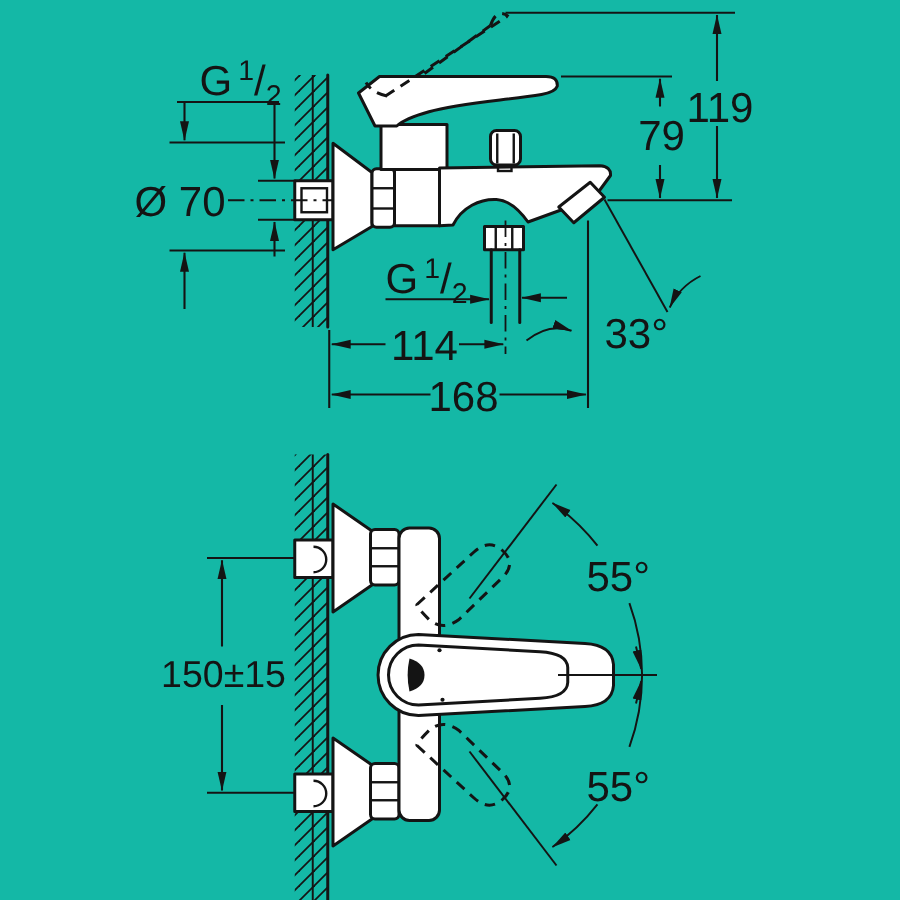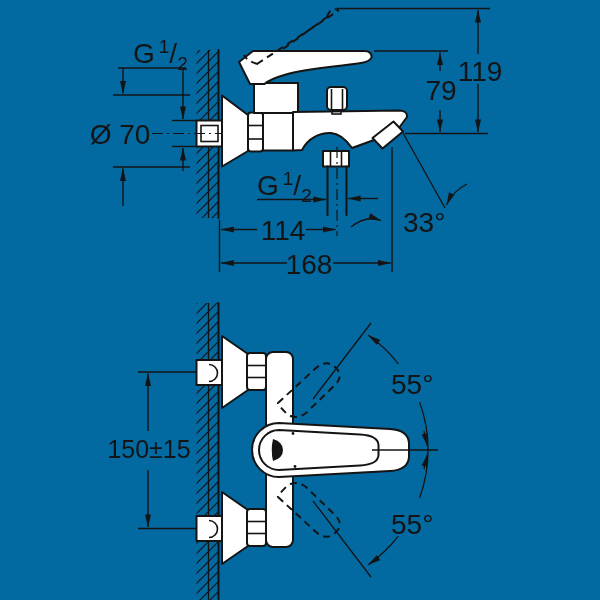--- a/index.html
+++ b/index.html
@@ -1,16 +1,16 @@
 <!DOCTYPE html>
 <html><head>
 <meta charset="utf-8">
 <style>
   html,body{margin:0;padding:0;background:#ffffff;}
-  #stage{position:relative;width:600px;height:600px;background:#0369a1;overflow:hidden;}
+  #stage{position:relative;width:600px;height:600px;background:#14b8a6;overflow:hidden;}
   svg{display:block;}
   .ol  {stroke:#141414;stroke-width:2;fill:none;stroke-linejoin:round;stroke-linecap:round;}
   .olf {stroke:#141414;stroke-width:2;fill:#ffffff;stroke-linejoin:round;}
   .olt {stroke:#141414;stroke-width:1.6;fill:none;}
   .dim {stroke:#141414;stroke-width:1.4;fill:none;stroke-linecap:butt;}
   .cl  {stroke:#141414;stroke-width:1.2;fill:none;stroke-dasharray:11 4 2 4;}
   .dash{stroke:#141414;stroke-width:2;fill:none;stroke-dasharray:7 5;stroke-linejoin:round;}
   .thin{stroke:#141414;stroke-width:1.3;fill:none;}
   .t   {font-family:"Liberation Sans", sans-serif;font-size:28px;fill:#141414;}
   .ts  {font-family:"Liberation Sans", sans-serif;font-size:25px;fill:#141414;}

